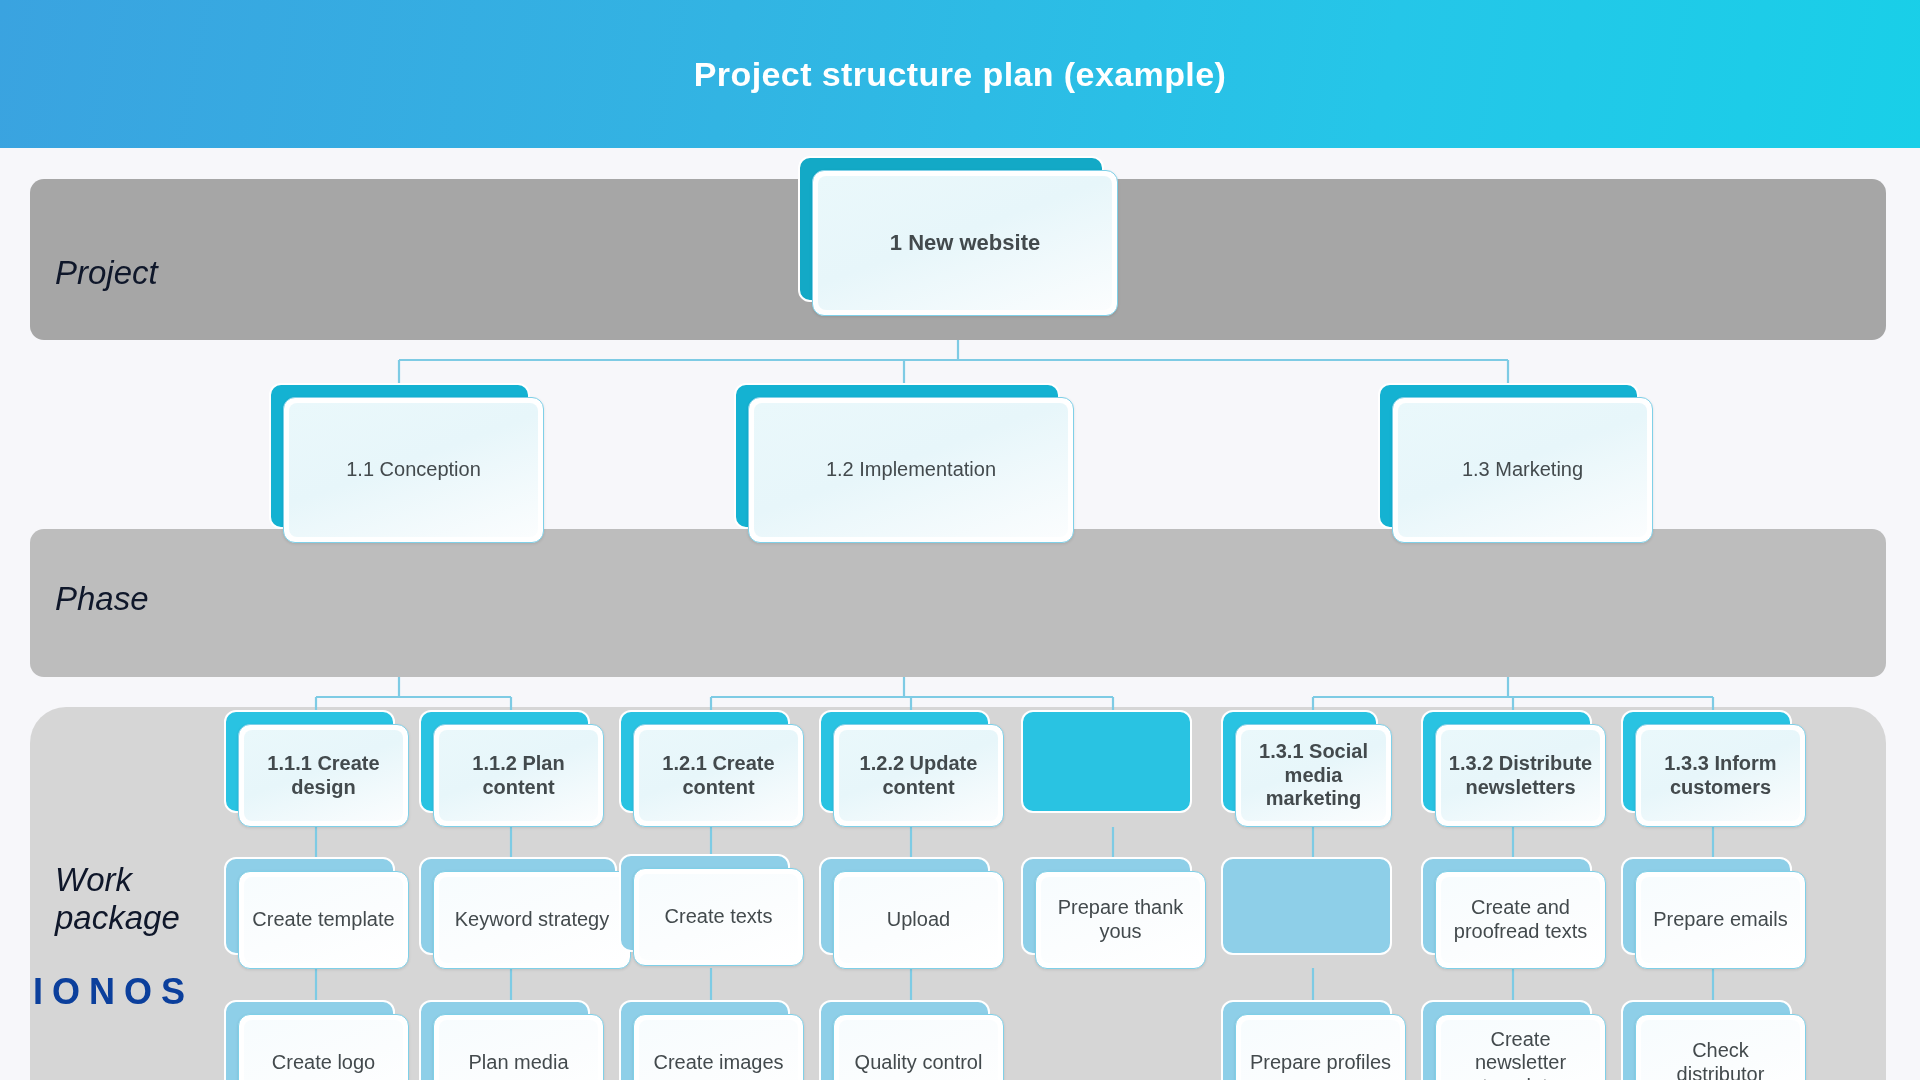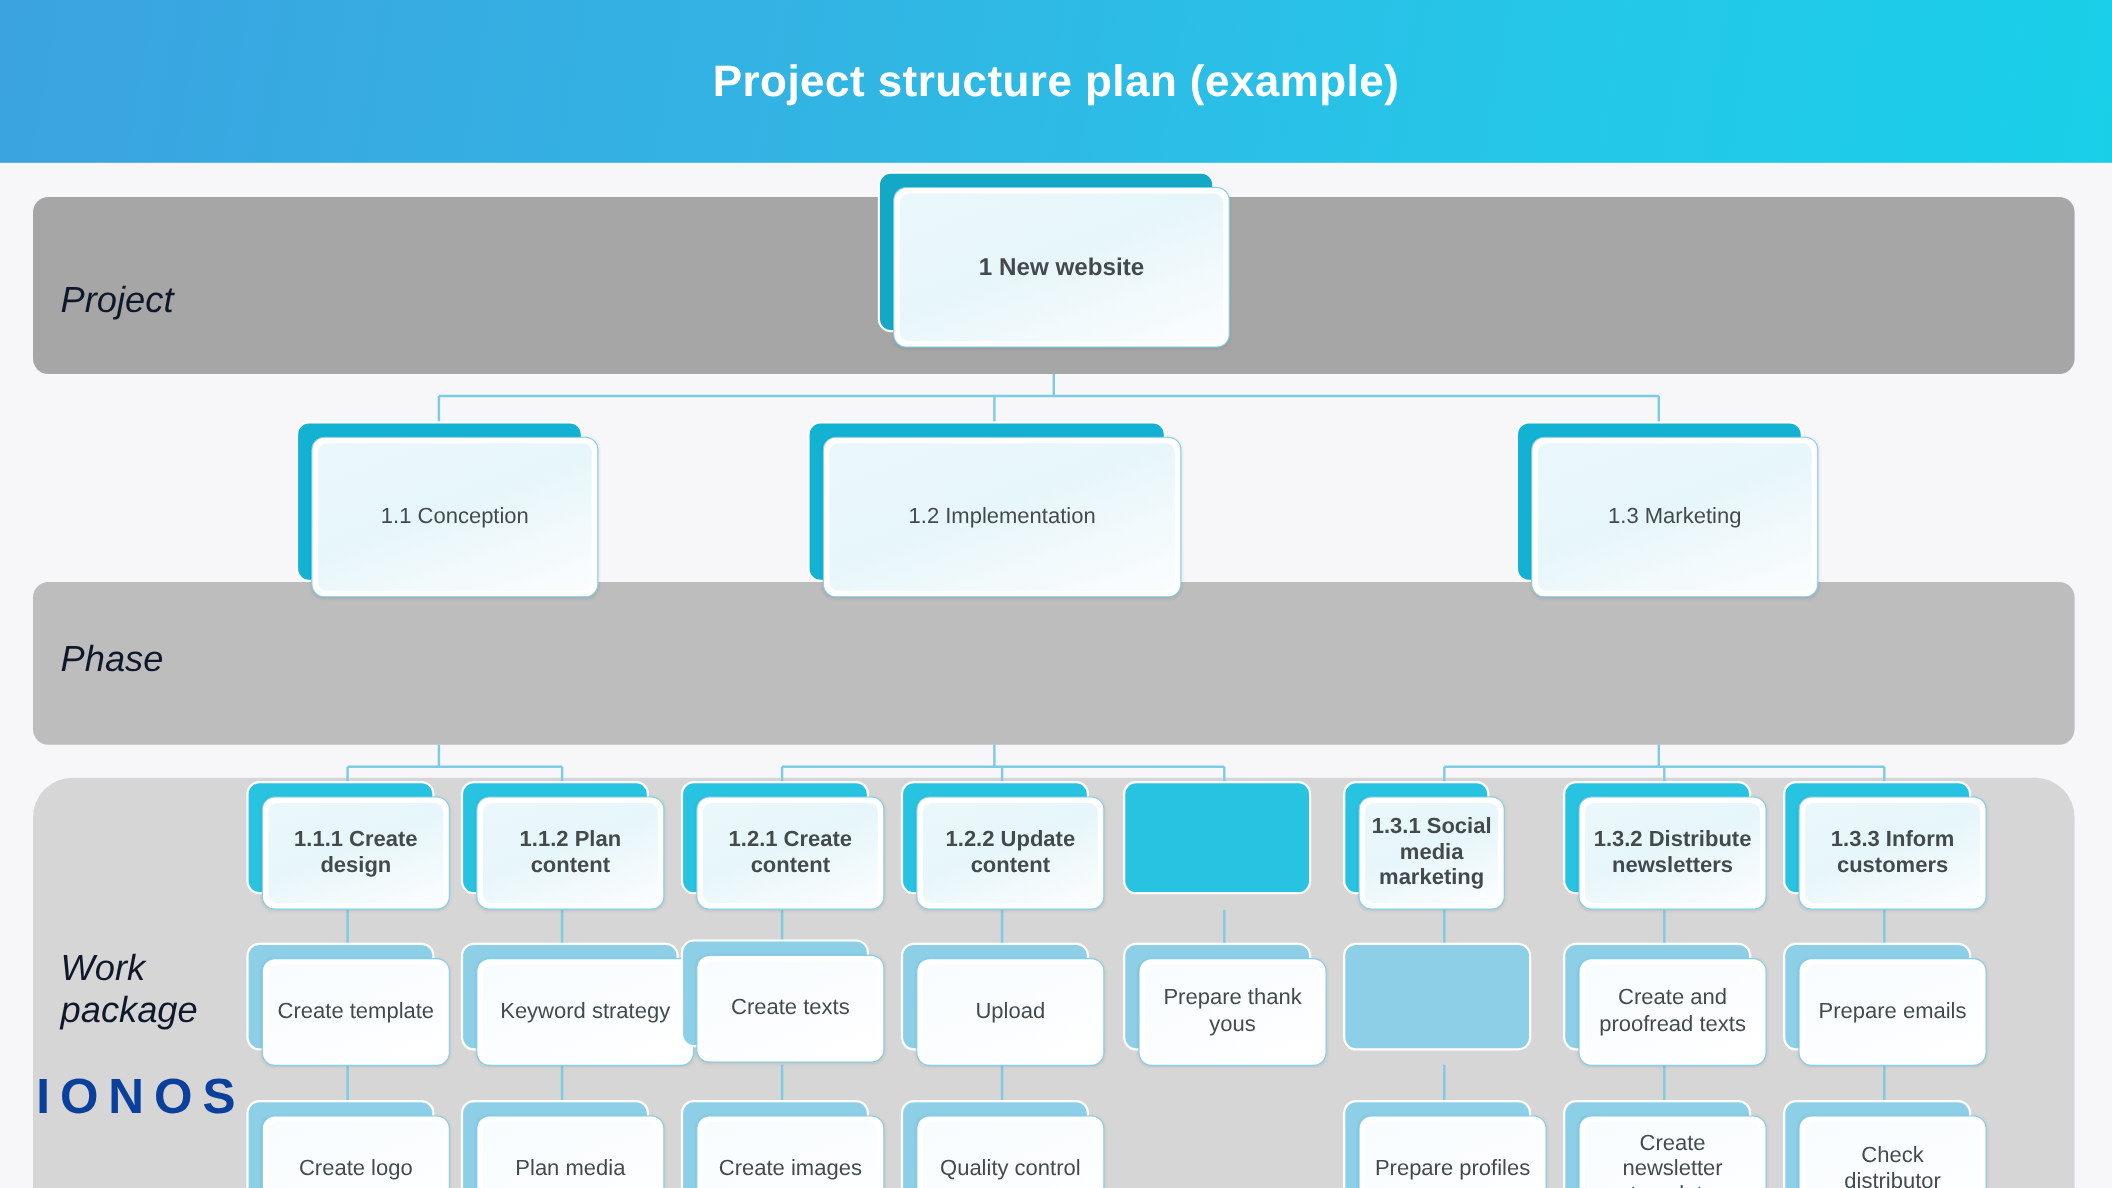--- a/index.html
+++ b/index.html
@@ -11,21 +11,21 @@
     position:relative;
   }
 
   
   .header{
     position:absolute; left:0; top:0; width:1920px; height:148px;
     background:linear-gradient(100deg,#3aa3e0 0%,#32b4e3 38%,#25c6e8 72%,#19cfe8 100%);
     display:flex; align-items:center; justify-content:center;
   }
   .header-title{
-    color:#ffffff; font-size:40px; font-weight:bold; letter-spacing:.4px;
+    color:#ffffff; font-size:34px; font-weight:bold; letter-spacing:.4px;
     text-align:center;
   }
 
   
   .stage{ position:absolute; left:0; top:148px; width:1920px; height:932px; }
 
   
   .band{ position:absolute; }
   .band-project{
     left:30px; top:31px; width:1856px; height:161px;
@@ -89,21 +89,21 @@
 
   .t-project .txt{ font-size:22px; font-weight:bold; }
   .t-phase   .txt{ font-size:20px; font-weight:normal; }
   .t-task    .txt{ font-size:20px; font-weight:bold; }
   .t-work    .txt{ font-size:20px; font-weight:400; }
   .t-work .inner{ background:linear-gradient(160deg,#f7fcfe 0%,#fbfdfe 55%,#ffffff 100%); }
 
   
   .logo{
     position:absolute; left:33px; top:823px;
-    color:#0b3f9c; font-size:45px; font-weight:bold;
+    color:#0b3f9c; font-size:36px; font-weight:bold;
     letter-spacing:9px; font-family:"Liberation Sans", sans-serif;
   }
 </style>
 </head>
 <body>
 
 <div class="header">
   <div class="header-title">Project structure plan (example)</div>
 </div>
 
@@ -226,21 +226,21 @@
     <div class="plate"></div>
     <div class="card">
       <div class="inner">
         <div class="txt">1.2.2 Update content</div>
       </div>
     </div>
   </div>
   <div class="node t-task" style="left:1021px; top:562px; width:185px; height:117px;">
     <div class="plate"></div>
   </div>
-  <div class="node t-task" style="left:1221px; top:562px; width:147px; height:117px;">
+  <div class="node t-task" style="left:1221px; top:562px; width:171px; height:117px;">
     <div class="plate"></div>
     <div class="card">
       <div class="inner">
         <div class="txt">1.3.1 Social media marketing</div>
       </div>
     </div>
   </div>
   <div class="node t-task" style="left:1421px; top:562px; width:185px; height:117px;">
     <div class="plate"></div>
     <div class="card">

